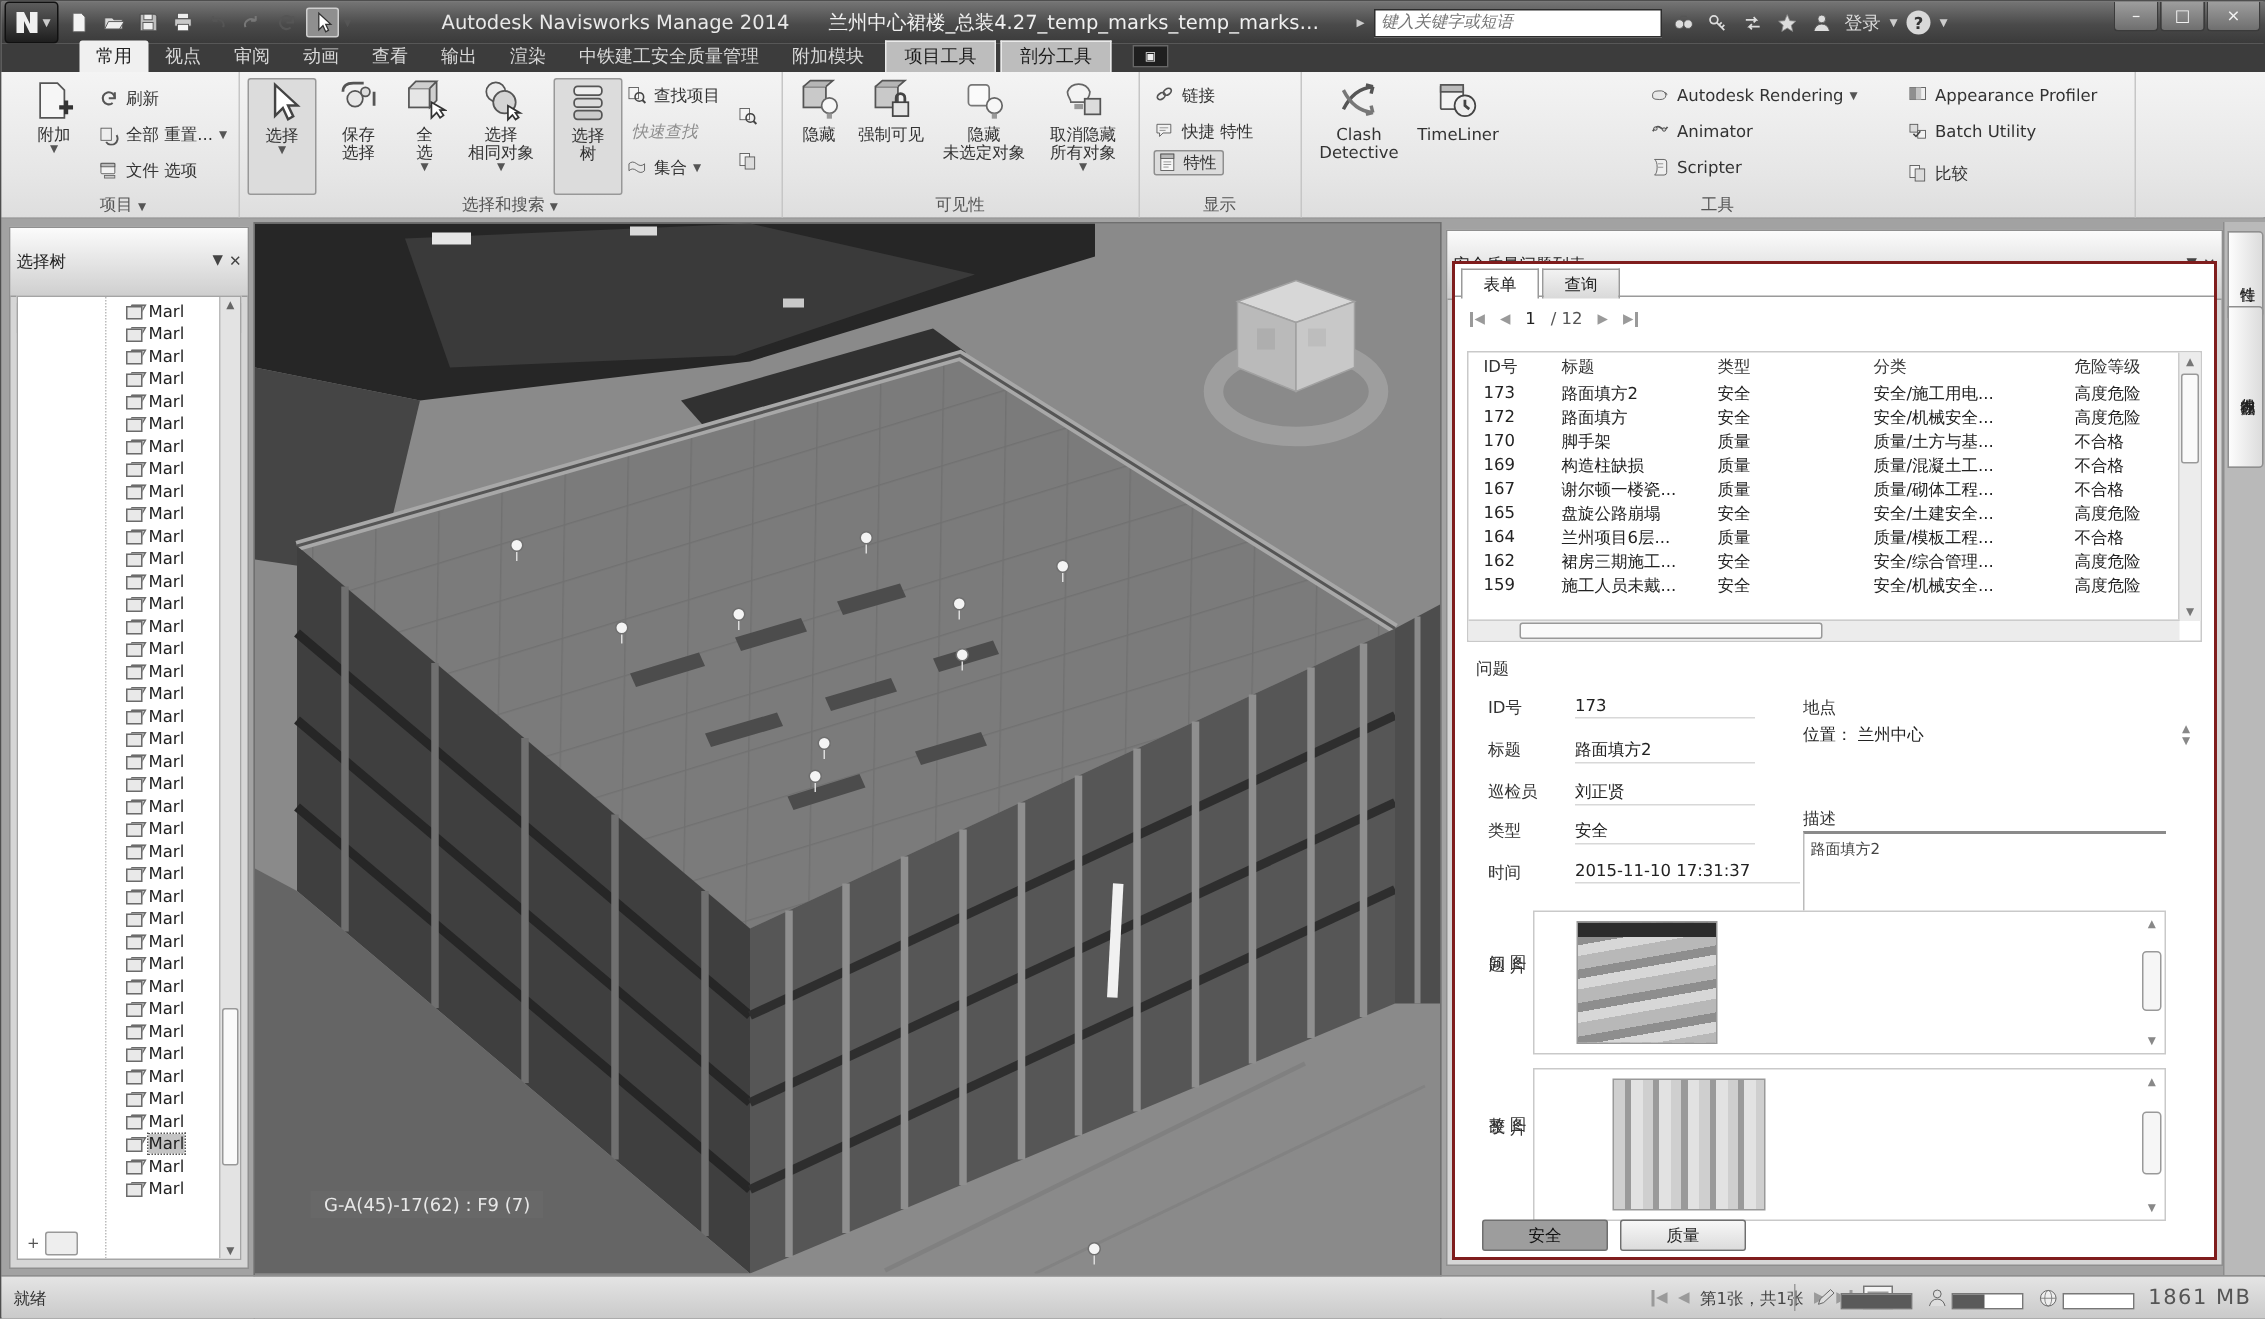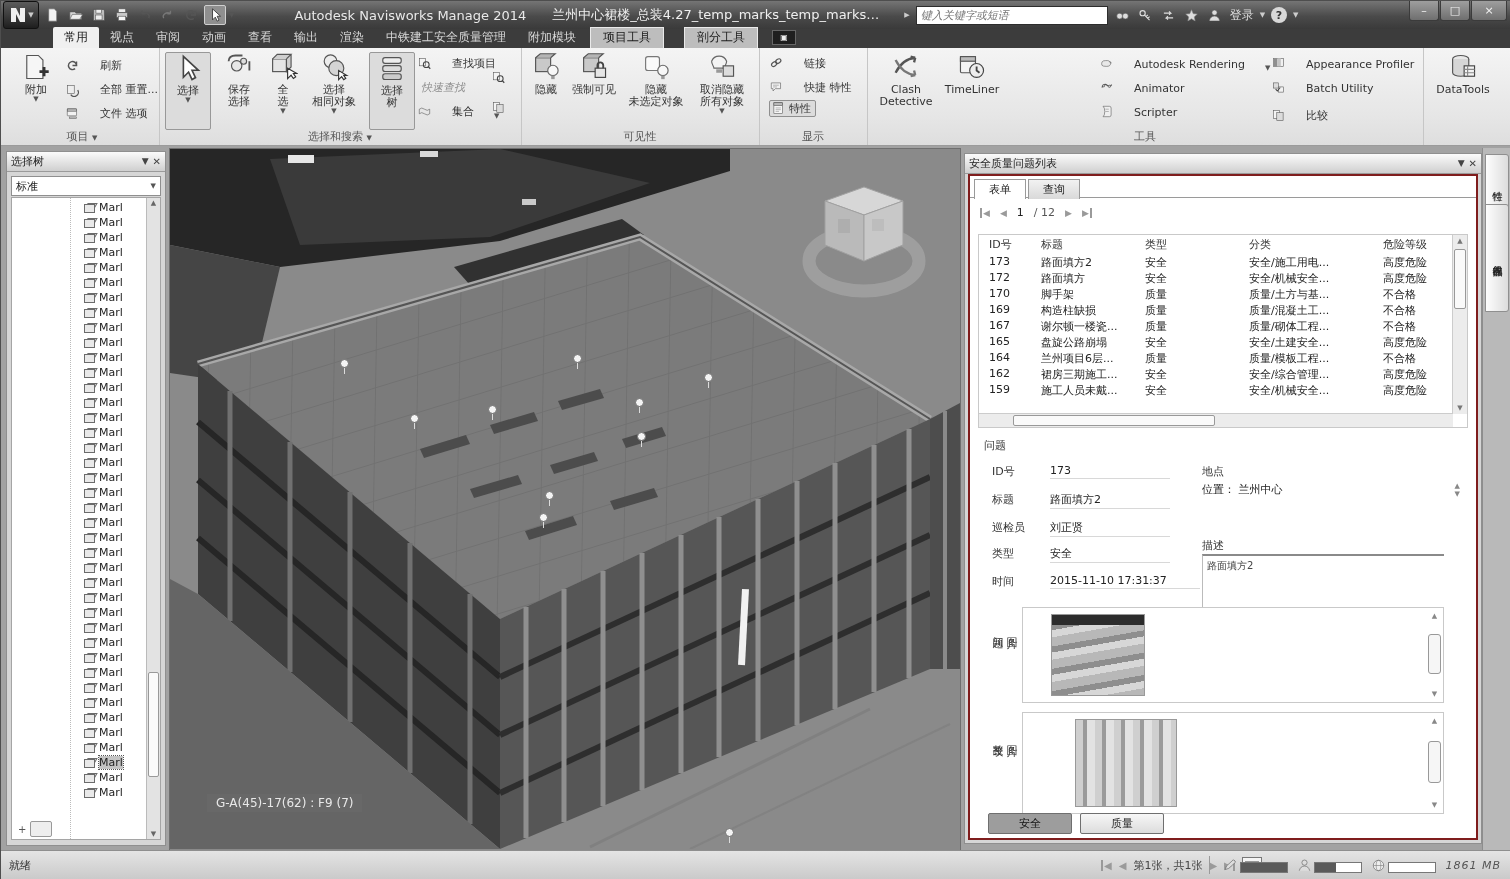--- a/index.html
+++ b/index.html
@@ -41,34 +41,34 @@
 
   
   .ribbon{position:absolute;left:0;top:47px;width:1510px;height:98px;
     background:linear-gradient(#f4f4f4,#e6e6e6 70%,#dedede);border-bottom:1px solid #9b9b9b;box-sizing:border-box;}
   .rgroup{position:absolute;top:0;height:97px;border-right:1px solid #c6c6c6;}
   .glabel{position:absolute;left:0;right:0;bottom:1px;text-align:center;font-size:11px;color:#555;}
   .big-btn{position:absolute;top:4px;width:46px;height:78px;display:flex;flex-direction:column;align-items:center;
     font-size:11px;color:#333;text-align:center;}
   .big-btn .rb-label{white-space:pre-line;line-height:12px;margin-top:2px;}
   .big-btn.hl{background:#dcdcdc;border:1px solid #989898;border-radius:2px;box-sizing:border-box;}
-  .small-row{position:absolute;display:flex;align-items:flex-end;gap:20px;font-size:11px;color:#333;white-space:nowrap;}
+  .small-row{position:absolute;display:flex;align-items:center;gap:4px;font-size:11px;color:#333;white-space:nowrap;}
   .dd{font-size:7px;color:#555;line-height:6px;}
   .icon32 svg,.icon16 svg{display:block}
   .boxed-small{border:1px solid #8f8f8f;background:#dcdcdc;padding:0 4px 0 1px;border-radius:2px;display:flex;align-items:center;gap:3px;}
   .ghost{color:#8e8e8e;font-style:italic;}
 
   
   .workspace{position:absolute;left:0;top:145px;width:1510px;height:704px;background:#a2a2a2;}
 
   
   .left-panel{position:absolute;left:5px;top:5px;width:160px;height:695px;background:#d6d6d6;
     border:1px solid #8f8f8f;box-sizing:border-box;}
   .panel-title{height:17px;background:linear-gradient(#fbfbfb,#cfcfcf);border-bottom:1px solid #9a9a9a;
-    display:flex;align-items:center;font-size:11px;padding:1px 4px;color:#222;}
+    display:flex;align-items:center;font-size:11px;padding:14px 4px;color:#222;}
   .pt-btns{margin-left:auto;display:flex;gap:4px;color:#444;font-size:9px;}
   .tree-filter{margin:4px 4px 2px;height:18px;background:#fff;border:1px solid #8f8f8f;
     display:flex;align-items:center;font-size:11px;padding:0 4px;}
   .tree-filter .dd{margin-left:auto;}
   .tree-body{position:absolute;left:4px;right:4px;top:45px;bottom:5px;background:#fff;border:1px solid #a5a5a5;
     overflow:hidden;}
   .tree-body::before{content:"";position:absolute;left:58px;top:0;bottom:0;border-left:1px dotted #bbb;}
   .tree-rows{position:absolute;left:0;top:2px;right:13px;}
   .tree-row{height:15px;display:flex;align-items:center;padding-left:72px;font-size:11px;color:#222;white-space:nowrap;}
   .tree-row.selected .lbl{background:#c4c4c4;outline:1px dotted #555;}
@@ -142,21 +142,21 @@
   .sb-ready{position:absolute;left:8px;top:7px;}
   .sheet-nav{position:absolute;left:1100px;top:6px;display:flex;align-items:center;gap:7px;color:#444;}
   .sheet-nav .pg{font-size:10px;}
   .sheet-icon{width:18px;height:14px;border:1px solid #777;background:#f4f4f4;position:relative;}
   .sheet-icon::after{content:"";position:absolute;left:2px;top:3px;right:2px;border-top:1px solid #999;box-shadow:0 4px 0 #999;}
   .sb-sep{width:1px;height:18px;background:#9a9a9a;margin:0 4px;}
   .sb-widget{display:flex;align-items:flex-end;gap:2px;}
   .sb-bar{width:46px;height:9px;border:1px solid #777;background:#fff;position:relative;}
   .sb-bar i{position:absolute;left:0;top:0;bottom:0;background:#5a5a5a;}
   .sb-right{position:absolute;right:10px;top:5px;display:flex;align-items:center;gap:9px;}
-  .sb-mem{font-size:11px;color:#555;letter-spacing:1px;font-style:italic;}
+  .sb-mem{font-size:14px;color:#555;letter-spacing:1px;}
 </style>
 </head>
 <body>
 
 <div id="frame">
 
   <div class="titlebar">
     <div class="appbtn">
       <svg width="20" height="18" viewBox="0 0 20 18">
         <polygon points="3,16 3,2 8,2 12,10 12,2 17,2 17,16 12,16 8,8 8,16" fill="#f0f0f0"></polygon>
@@ -266,21 +266,21 @@
         <div class="rtab active">常用</div>
         <div class="rtab">视点</div>
         <div class="rtab">审阅</div>
         <div class="rtab">动画</div>
         <div class="rtab">查看</div>
         <div class="rtab">输出</div>
         <div class="rtab">渲染</div>
         <div class="rtab">中铁建工安全质量管理</div>
         <div class="rtab">附加模块</div>
       </div>
-    <div style="display:flex;align-items:flex-start;gap:17px;">
+    <div style="display:flex;align-items:flex-start;">
         <div class="ctab">项目工具</div>
         <div class="ctab">剖分工具</div>
       </div>
     <div class="ribbon-min">▣</div>
   </div>
 
   <div class="ribbon">
 
     <div class="rgroup" style="left:4px;width:154px">
       <div class="big-btn" style="left:8px">
@@ -584,33 +584,20 @@
             <svg viewBox="0 0 26 26" width="15" height="15">
               <rect x="4" y="4" width="11" height="14" fill="#f4f4f4" stroke="#555"></rect>
               <rect x="10" y="8" width="11" height="14" fill="#dcdcdc" stroke="#555"></rect>
             </svg>
           </span>
         <span>比较</span>
       </div>
       <div class="glabel"><span>工具</span></div>
     </div>
 
-    <div class="rgroup" style="left:1422px;width:80px;border-right:none">
-      <div class="big-btn" style="left:10px;width:60px">
-        <span class="icon32">
-            <svg viewBox="0 0 26 26" width="30" height="30">
-              <ellipse cx="11" cy="6" rx="7" ry="3" fill="#e8e8e8" stroke="#555"></ellipse>
-              <path d="M4 6 v12 a7 3 0 0 0 14 0 v-12" fill="#d6d6d6" stroke="#555"></path>
-              <rect x="14" y="12" width="9" height="9" fill="#f4f4f4" stroke="#444"></rect>
-              <path d="M14 15 h9 M14 18 h9 M17 12 v9" stroke="#888"></path>
-            </svg>
-          </span>
-        <span class="rb-label">DataTools</span>
-      </div>
-    </div>
   </div>
 
   <div class="workspace">
 
     <div class="left-panel">
       <div class="panel-title">
         <span>选择树</span>
         <span class="pt-btns">
           <span>▼</span>
           <span style="font-size:10px">✕</span>

